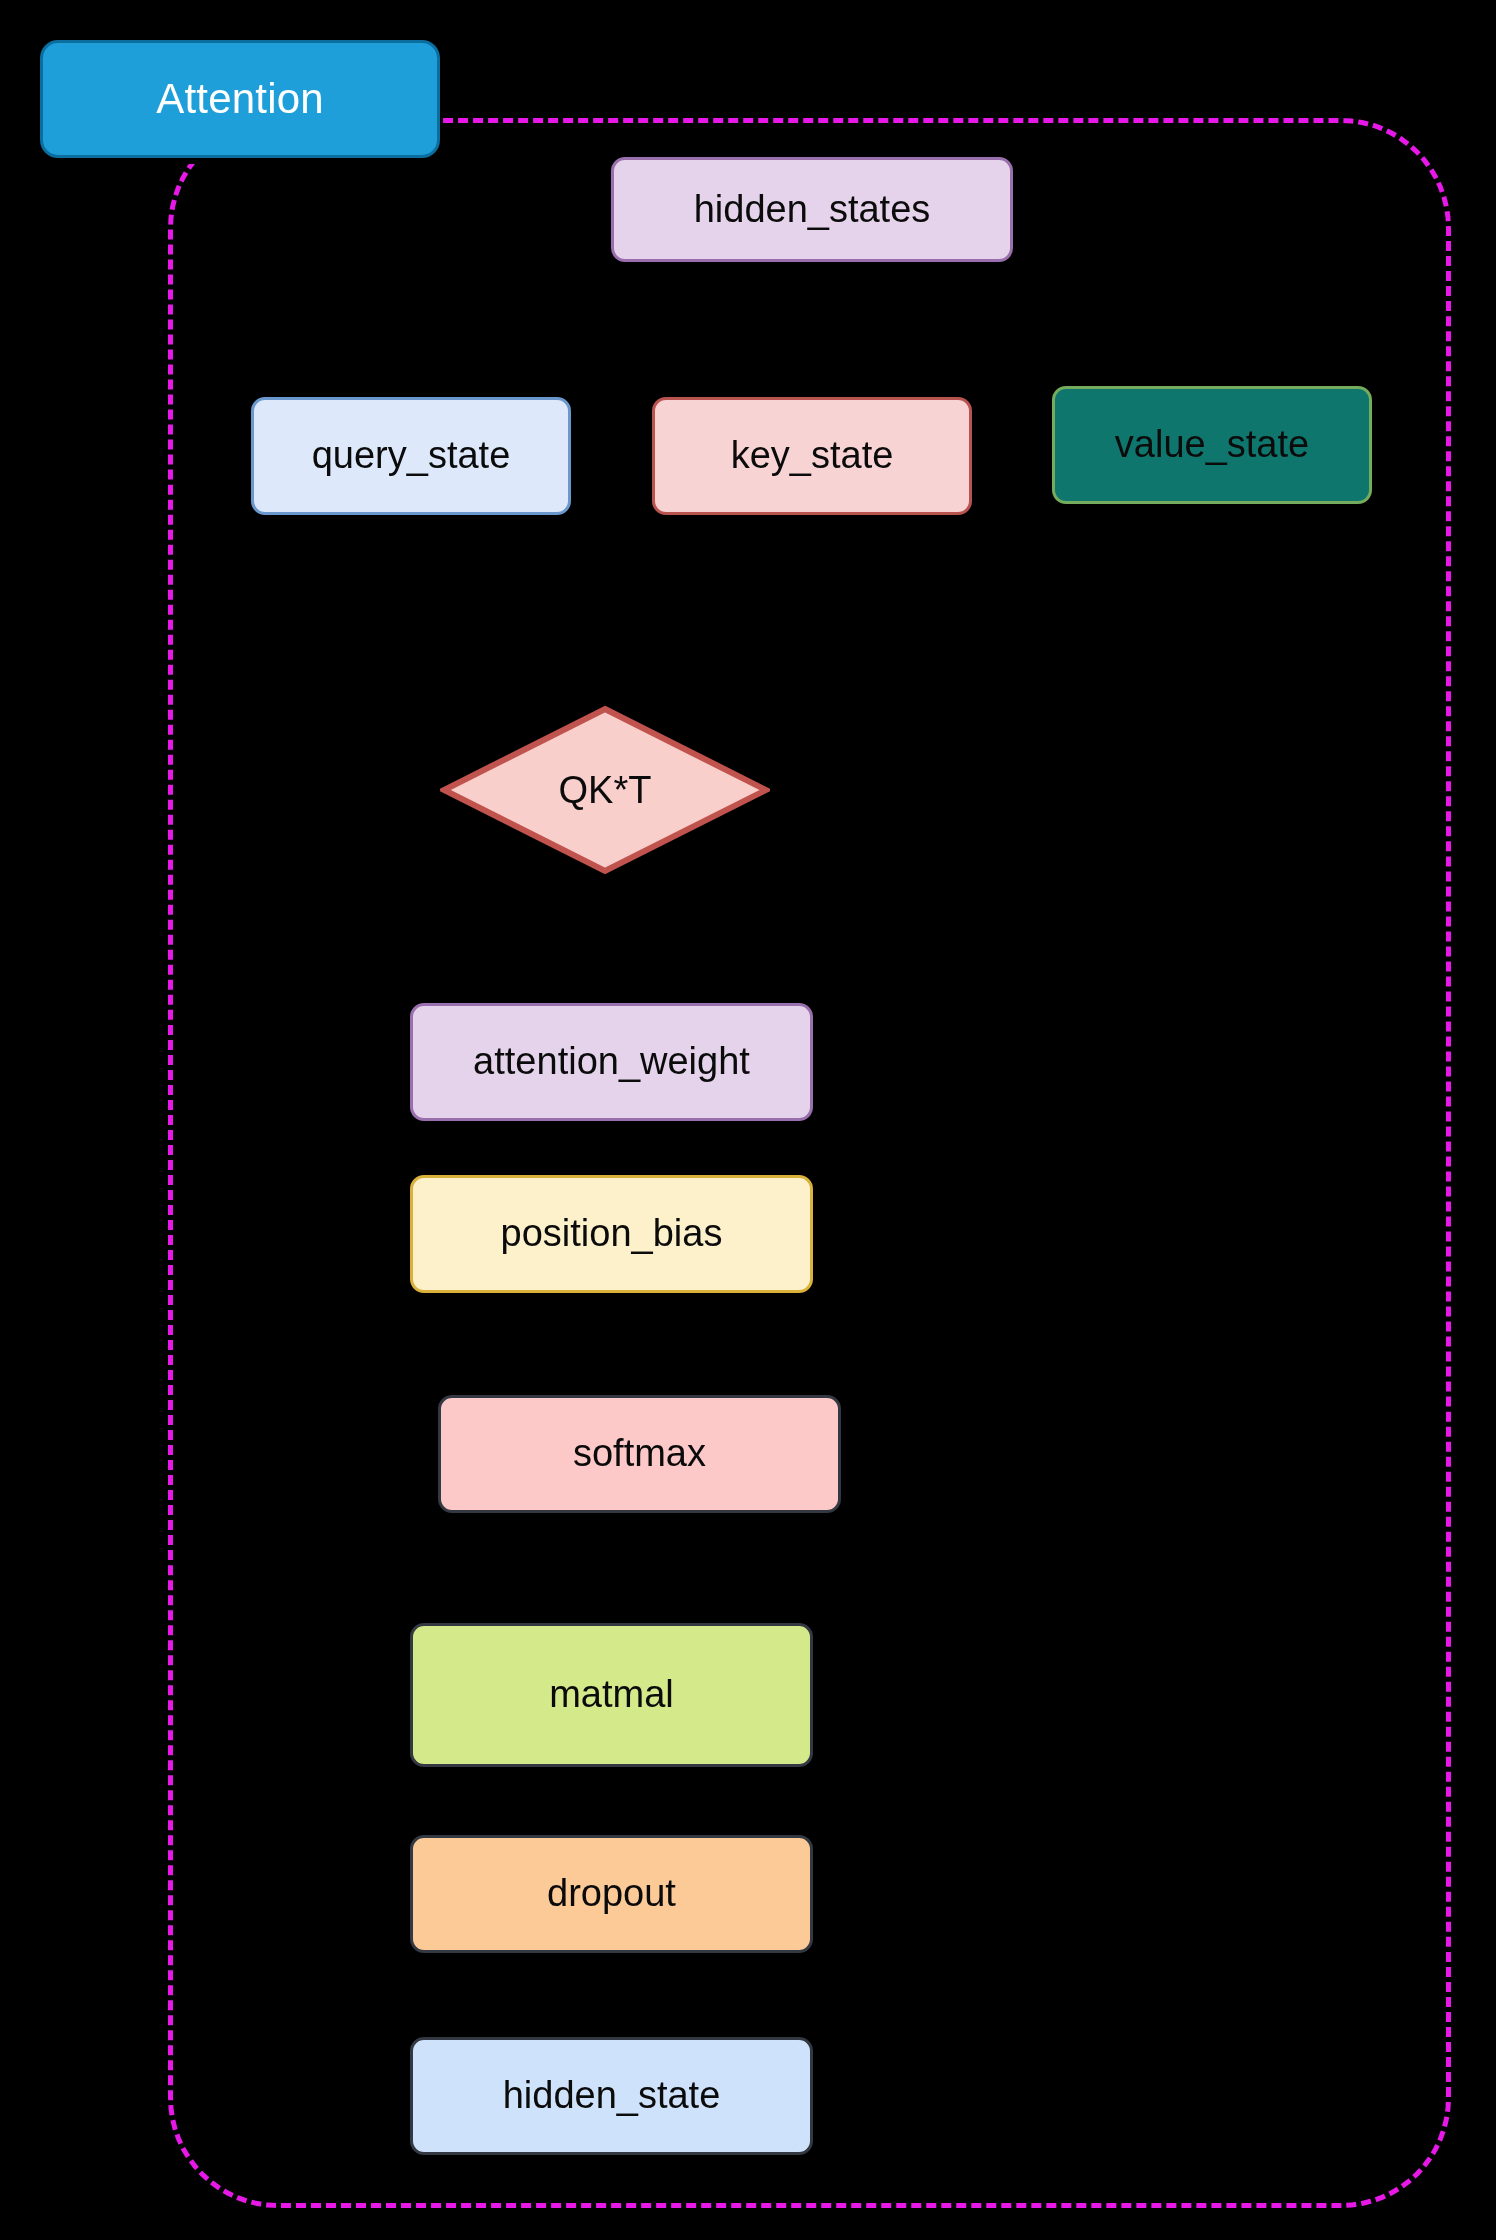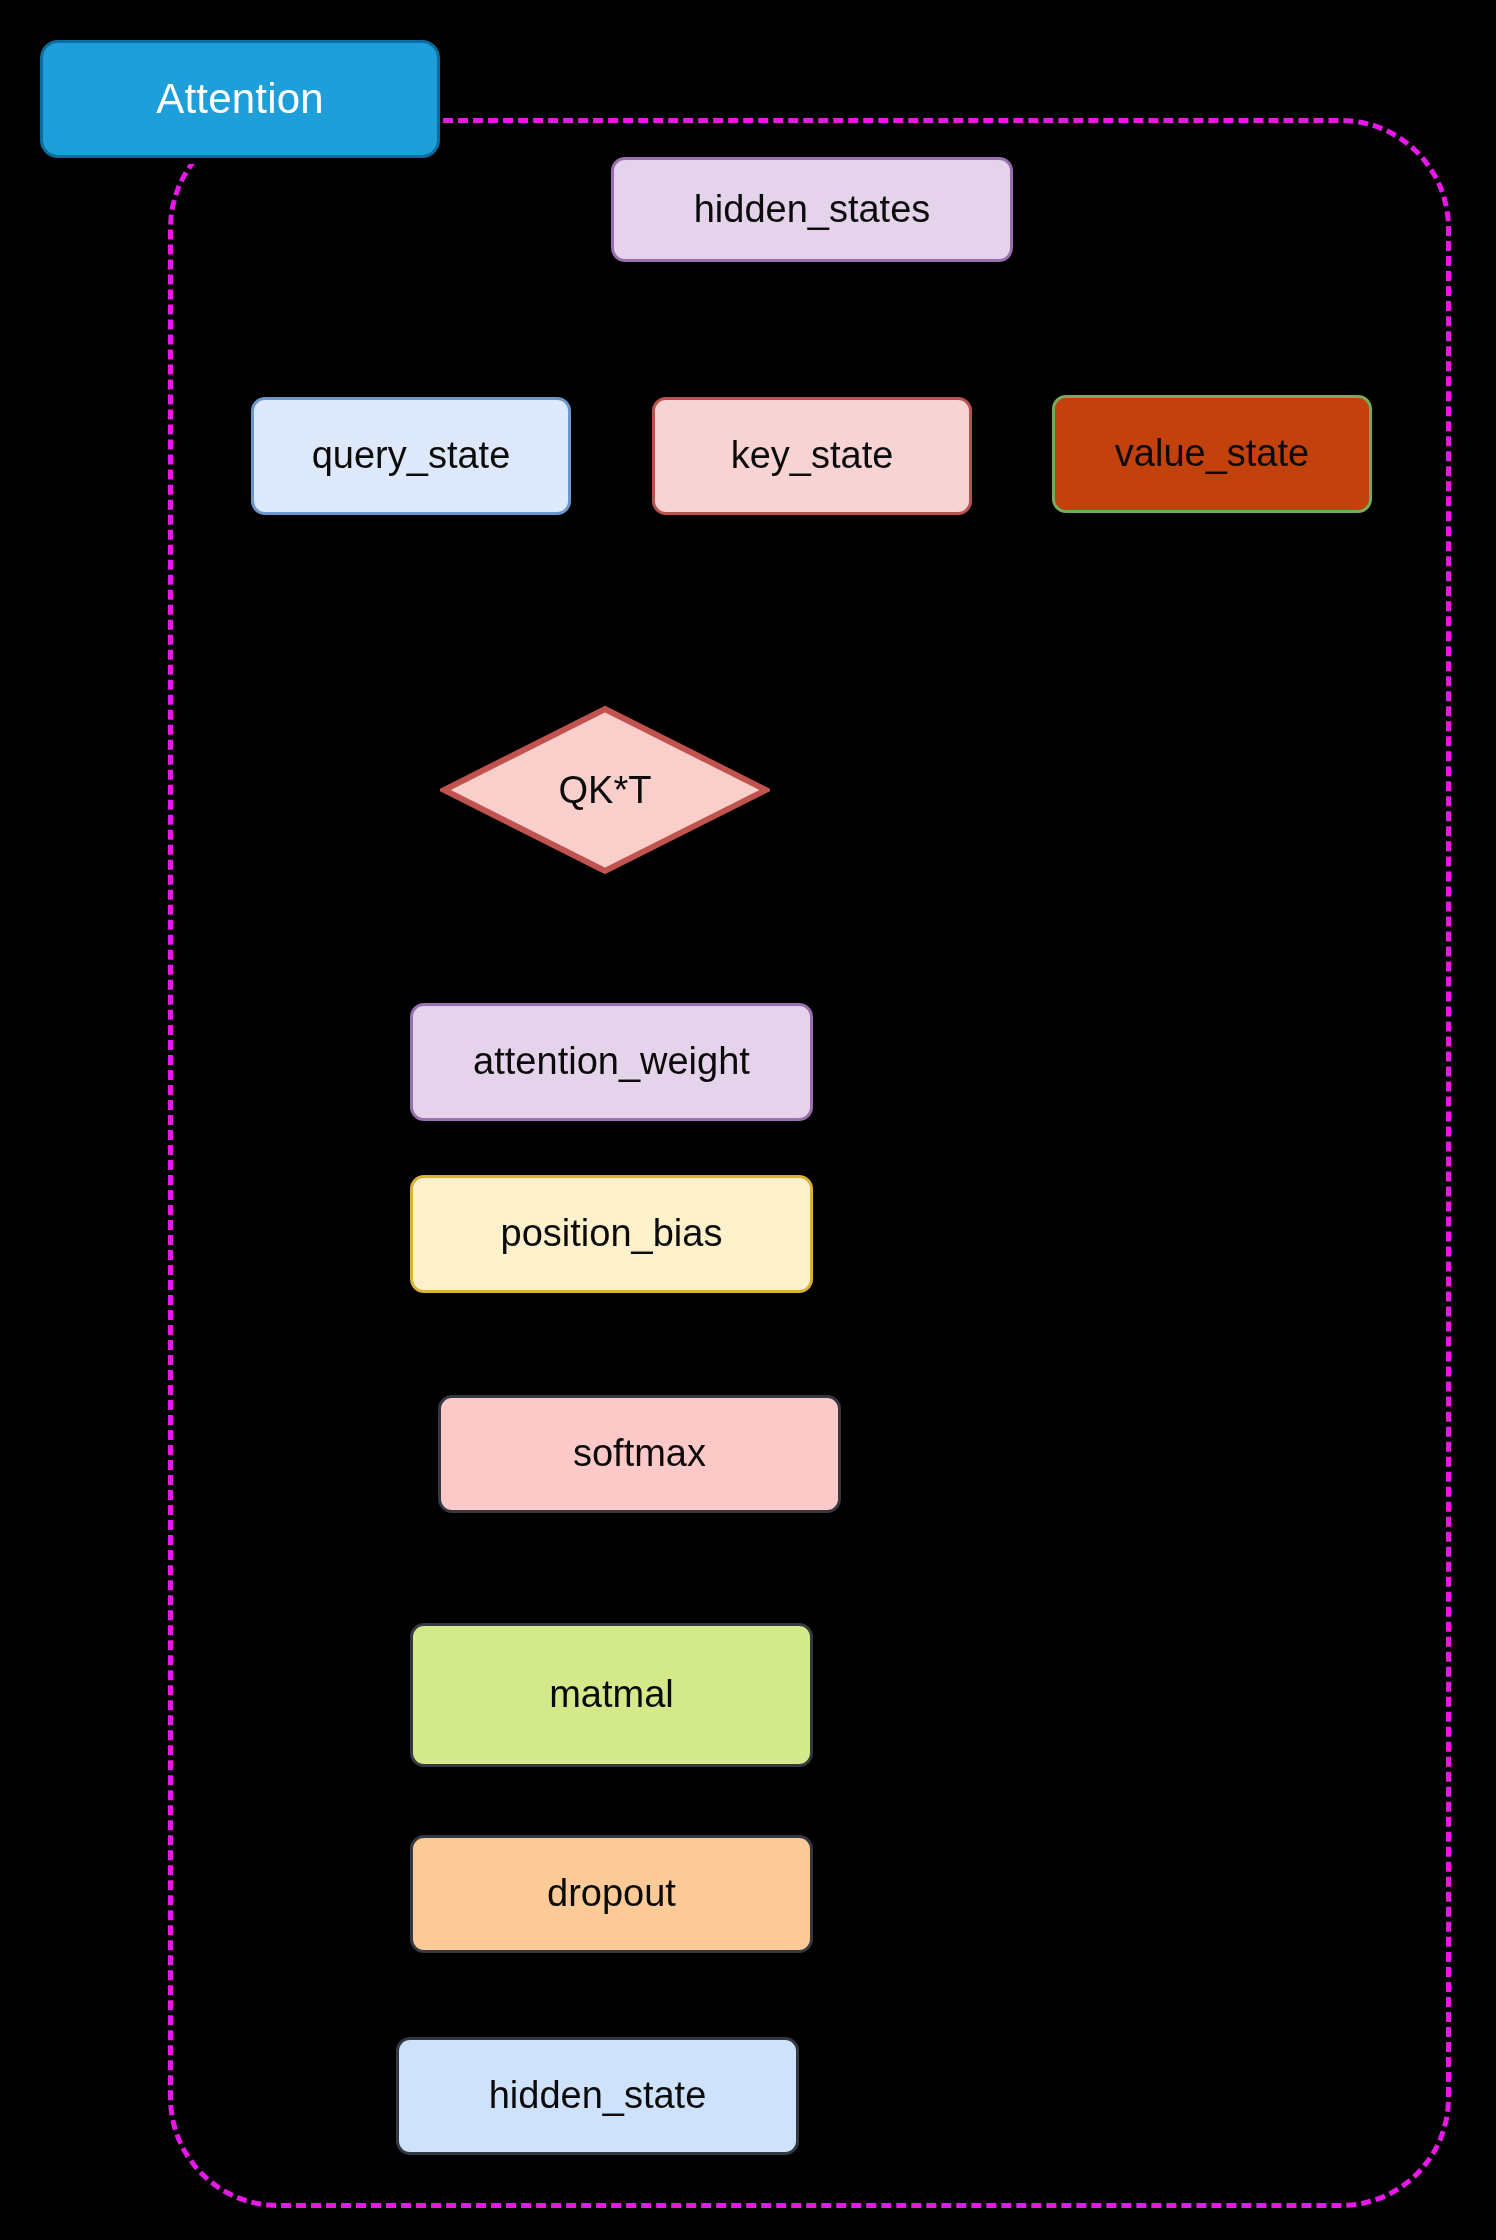--- a/index.html
+++ b/index.html
@@ -110,34 +110,34 @@
   <div class="boundary-mask"></div>
 
   <div class="title-node" style="background: rgb(31, 159, 218); border-color: rgb(11, 110, 158); color: rgb(255, 255, 255);">Attention</div>
 
   <div class="node" id="n-hidden_states" style="left: 611px; top: 157px; width: 402px; height: 105px; background: rgb(228, 211, 234); border-color: rgb(154, 111, 174);">hidden_states</div>
 
   <div class="node" id="n-query_state" style="left: 251px; top: 397px; width: 320px; height: 118px; background: rgb(221, 233, 250); border-color: rgb(106, 151, 204);">query_state</div>
 
   <div class="node" id="n-key_state" style="left: 652px; top: 397px; width: 320px; height: 118px; background: rgb(248, 211, 211); border-color: rgb(185, 83, 79);">key_state</div>
 
-  <div class="node" id="n-value_state" style="left: 1052px; top: 395px; width: 320px; height: 118px; background: #c2410c; border-color: rgb(116, 171, 92);">value_state</div>
+  <div class="node" id="n-value_state" style="left: 1052px; top: 386px; width: 320px; height: 118px; background: #0f766e; border-color: rgb(116, 171, 92);">value_state</div>
 
   <div class="diamond-wrap" style="left: 440px; top: 705px; width: 330px; height: 170px; text-align: right;">
     <svg viewBox="0 0 330 170" preserveAspectRatio="none">
       <polygon id="diamond-poly" points="165,4 326,85 165,166 4,85" fill="#f8cfcb" stroke="#c0534e" stroke-width="6" stroke-linejoin="miter"></polygon>
     </svg>
     <div class="diamond-label">QK*T</div>
   </div>
 
   <div class="node" id="n-attention_weight" style="left: 410px; top: 1003px; width: 403px; height: 118px; background: rgb(228, 211, 234); border-color: rgb(154, 111, 174);">attention_weight</div>
 
   <div class="node" id="n-position_bias" style="left: 410px; top: 1175px; width: 403px; height: 118px; background: rgb(253, 241, 204); border-color: rgb(217, 177, 59);">position_bias</div>
 
   <div class="node" id="n-softmax" style="left: 410px; top: 1395px; width: 403px; height: 118px; background: rgb(252, 200, 200); border-color: rgb(51, 56, 66); margin-left: 28px;">softmax</div>
 
   <div class="node" id="n-matmal" style="left: 410px; top: 1623px; width: 403px; height: 144px; background: rgb(212, 233, 138); border-color: rgb(51, 56, 66);">matmal</div>
 
   <div class="node" id="n-dropout" style="left: 410px; top: 1835px; width: 403px; height: 118px; background: rgb(252, 202, 150); border-color: rgb(51, 56, 66);">dropout</div>
 
-  <div class="node" id="n-hidden_state" style="left: 396px; top: 2037px; width: 403px; height: 118px; background: rgb(207, 226, 251); border-color: rgb(51, 56, 66);">hidden_state</div>
+  <div class="node" id="n-hidden_state" style="left: 410px; top: 2037px; width: 403px; height: 118px; background: rgb(207, 226, 251); border-color: rgb(51, 56, 66);">hidden_state</div>
 
 </div>
 
 </body></html>

